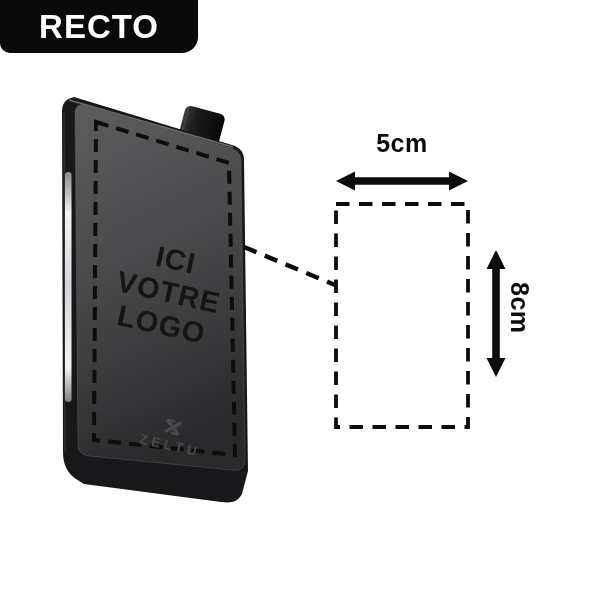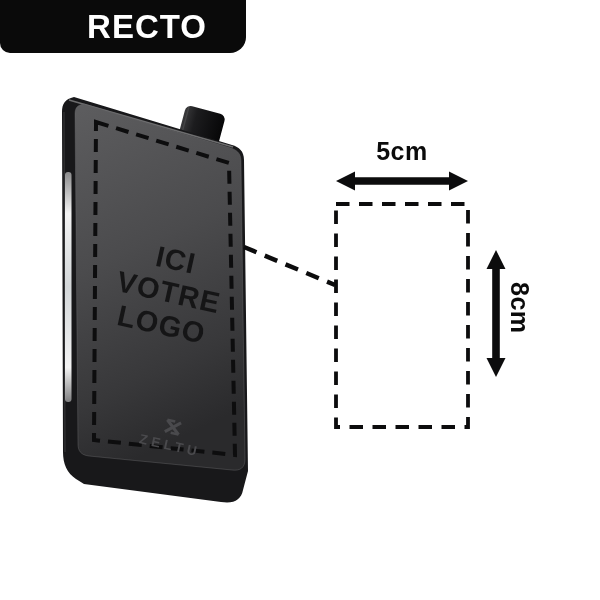--- a/index.html
+++ b/index.html
@@ -4,28 +4,28 @@
 <style>
   html,body{margin:0;padding:0;background:#ffffff;}
   .canvas{
     position:relative;width:600px;height:600px;background:#ffffff;overflow:hidden;
     font-family:"Liberation Sans",sans-serif;
   }
   
   .recto{
     position:absolute;left:0;top:0;width:198px;height:53px;
     background:#0a0a0a;border-radius:0 0 16px 10px;
-    display:flex;align-items:center;justify-content:center;padding-left:48px;
+    display:flex;align-items:center;justify-content:center;
   }
   .recto span{
     color:#ffffff;font-size:33px;font-weight:700;letter-spacing:1px;line-height:1;
   }
   
   .dim{position:absolute;color:#0b0b0b;font-size:25px;font-weight:700;letter-spacing:.5px;}
-  .dim-w{left:336px;top:137px;width:132px;text-align:center;}
+  .dim-w{left:336px;top:129px;width:132px;text-align:center;}
   .dim-h{left:505px;top:282px;writing-mode:vertical-rl;}
   svg{position:absolute;left:0;top:0;}
   
   .logo-line{
     font-family:"Liberation Sans",sans-serif;font-size:29px;font-weight:700;
     letter-spacing:1px;fill:#151516;text-anchor:middle;
   }
   .zeltu-text{
     font-family:"Liberation Sans",sans-serif;font-size:13.5px;font-weight:700;
     letter-spacing:4px;fill:#4a4a4d;text-anchor:middle;

